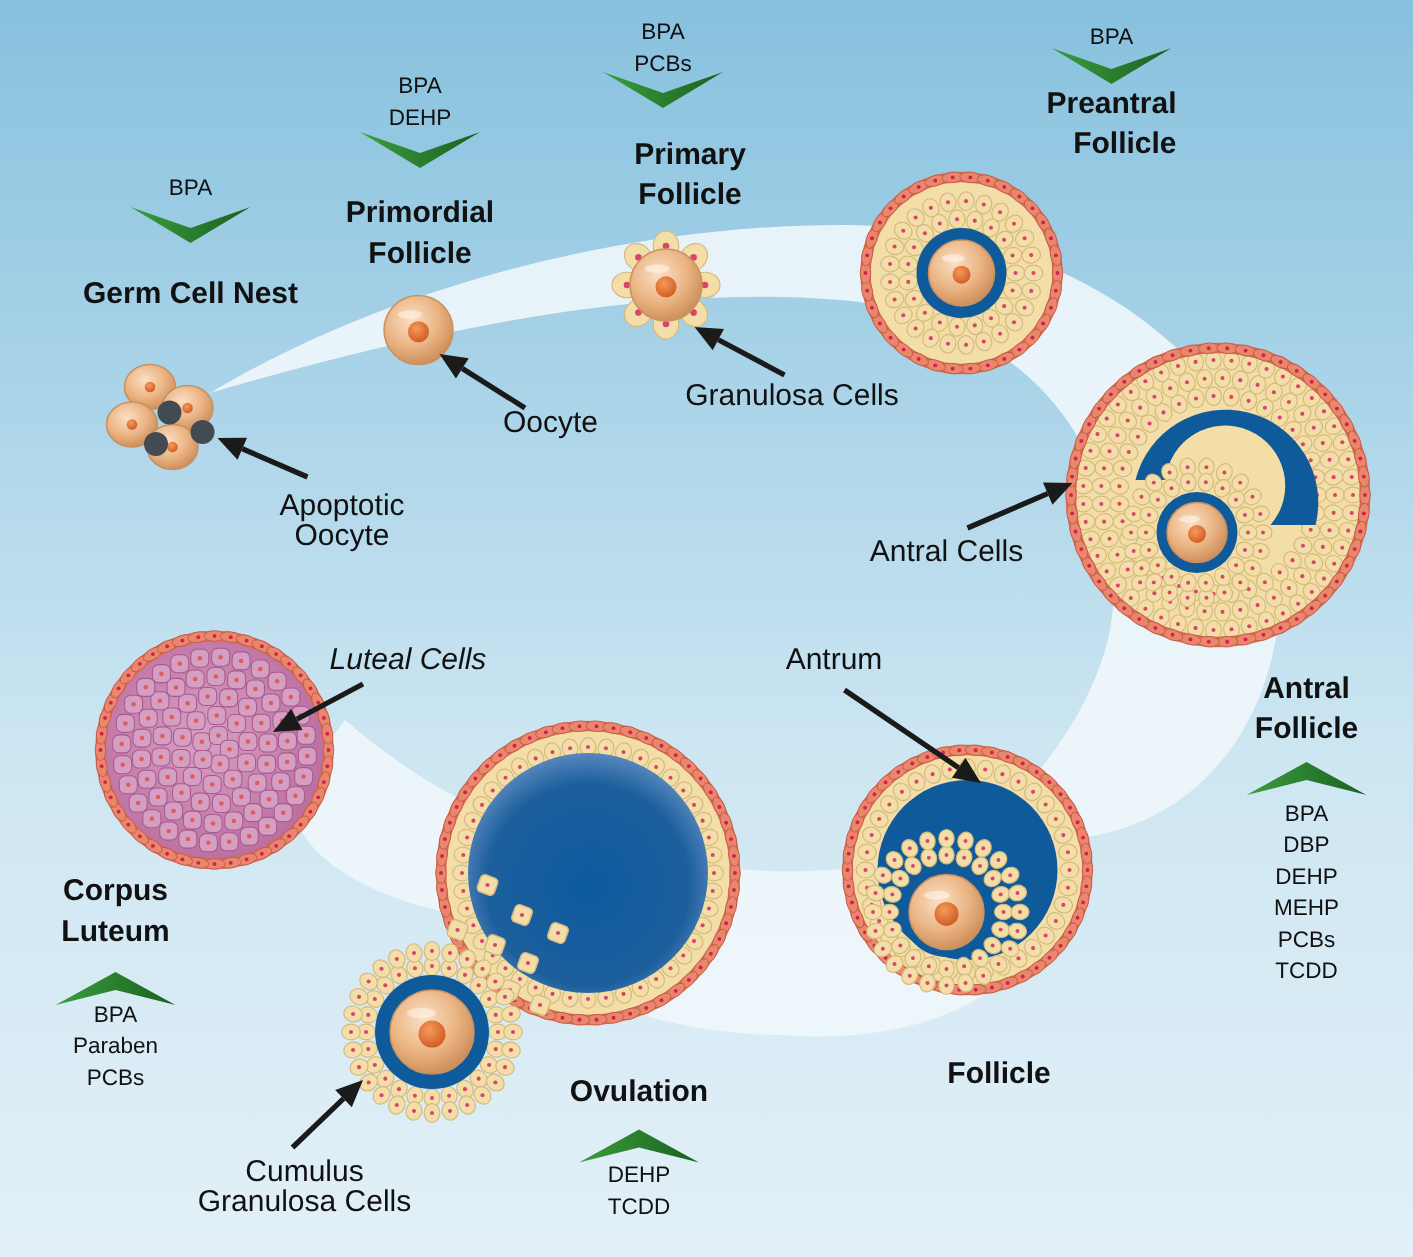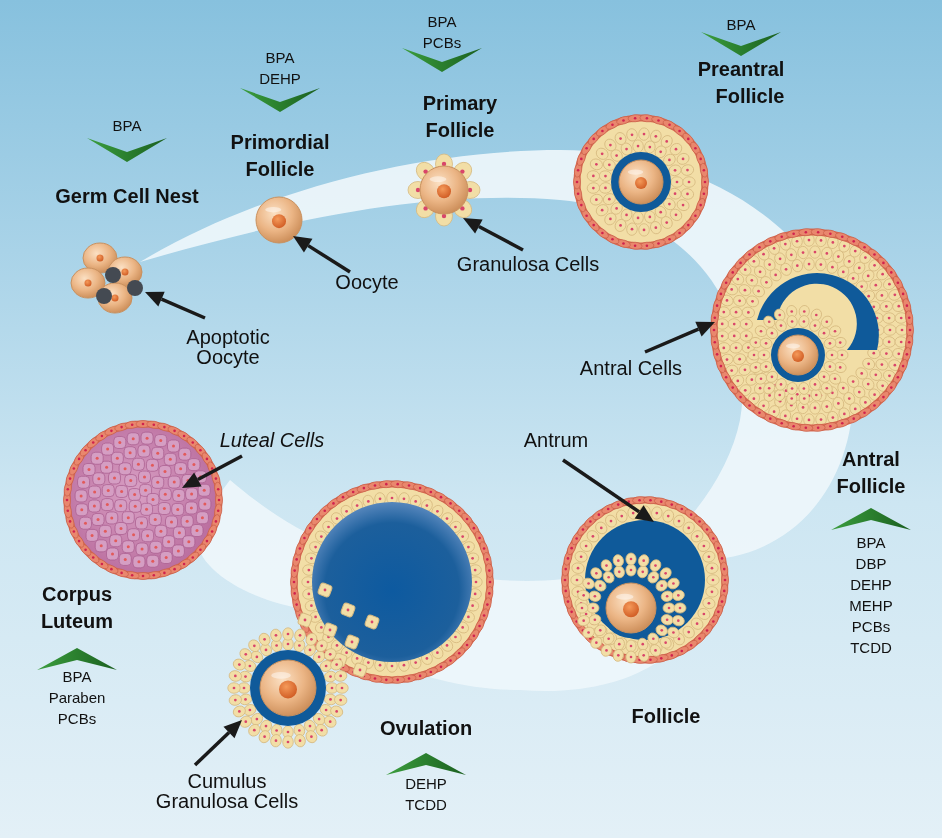--- a/index.html
+++ b/index.html
@@ -1626,17 +1626,17 @@
   </div>
   <div class="lbl small" style="left:631px;top:358px;">
     <div>Antral Cells</div>
   </div>
   <div class="lbl small" style="left:556px;top:430px;">
     <div>Antrum</div>
   </div>
   <div class="lbl small" style="left:272px;top:430px;font-style:italic;">
     <div>Luteal Cells</div>
   </div>
-  <div class="lbl small" style="left:203px;top:771px;margin-left:24px;">
+  <div class="lbl small" style="left:203px;top:771px;">
     <div>Cumulus</div>
     <div>Granulosa Cells</div>
   </div>
 </div>
 
 </body></html>

